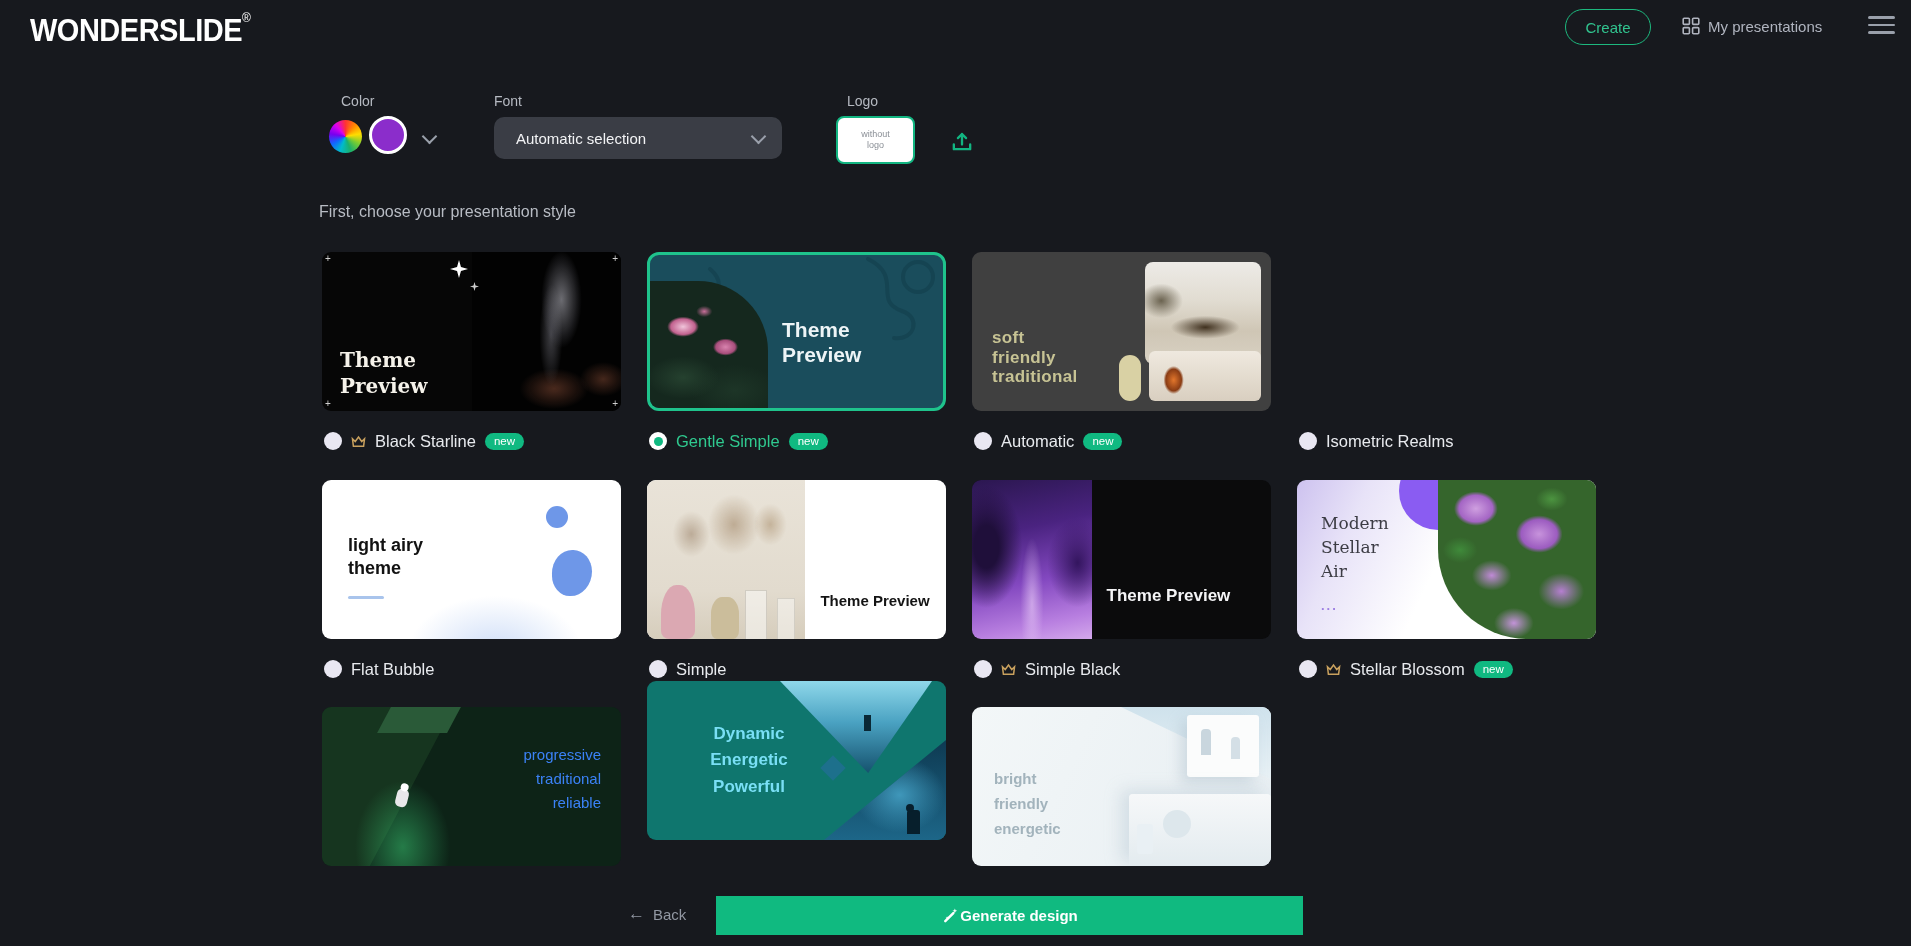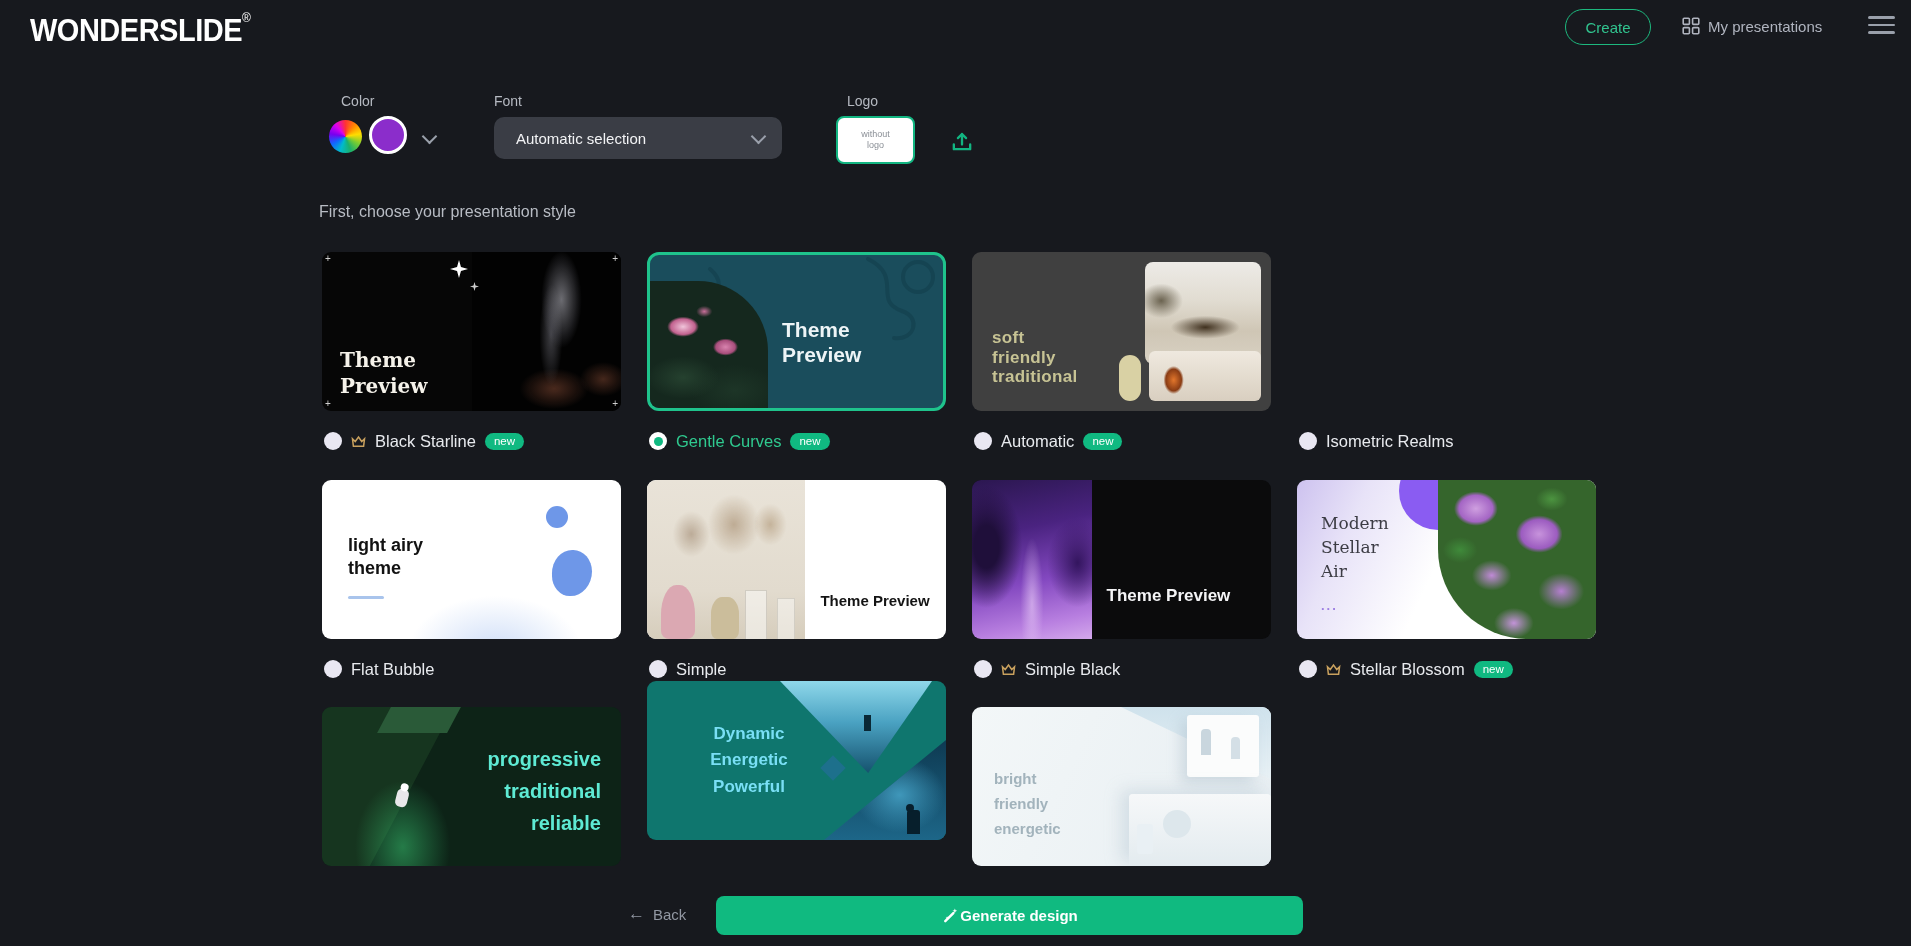--- a/index.html
+++ b/index.html
@@ -32,21 +32,21 @@
   .trow{position:absolute;display:flex;align-items:center;gap:9px;height:24px;}
   .radio{width:18px;height:18px;border-radius:50%;background:#e9e7f2;flex:0 0 auto;display:flex;align-items:center;justify-content:center;cursor:pointer;}
   .radio .dot{width:9px;height:9px;border-radius:50%;background:#10b981;}
   .tname{font-size:16.5px;color:#e8eaee;}
   .tname.sel{color:#2fc98f;}
   .badge{background:#10b981;color:#fff;font-size:11.5px;padding:2px 9px 3px;border-radius:10px;}
   .star4{clip-path:polygon(50% 0,61% 39%,100% 50%,61% 61%,50% 100%,39% 61%,0 50%,39% 39%);background:#fff;}
   .mark{color:#cfcfcf;font-size:10px;line-height:10px;}
   
   .backbtn{display:flex;align-items:center;gap:8px;color:#9298a3;font-size:15px;cursor:pointer;}
-  .genbtn{background:#10ba80;border:none;border-radius:8px;display:flex;align-items:center;justify-content:center;gap:0;
+  .genbtn{background:#10ba80;border:none;border-radius:0;display:flex;align-items:center;justify-content:center;gap:0;
      color:#fff;font-size:15px;font-weight:700;cursor:pointer;}
 </style>
 </head>
 <body>
 
 <div id="app">
 
   <div class="abs brand" style="left:30px;top:10px;"><span>WONDERSLIDE</span><sup>®</sup></div>
 
   <button class="abs create-btn" style="left:1565px;top:9px;width:86px;height:36px;">Create</button>
@@ -147,21 +147,21 @@
     <svg width="15" height="13" viewBox="0 0 16 14">
         <path d="M1.5 4 L4.5 7 L8 2.2 L11.5 7 L14.5 4 L13.5 12 H2.5 Z" fill="none" stroke="#c9a15e" stroke-width="1.6"></path>
       </svg>
     <span class="tname">Black Starline</span>
     <span class="badge">new</span>
   </div>
   <div class="trow" style="left:649px;top:429px;">
     <span class="radio" style="background:#fff;">
         <span class="dot"></span>
       </span>
-    <span class="tname sel">Gentle Curves</span>
+    <span class="tname sel">Gentle Simple</span>
     <span class="badge">new</span>
   </div>
   <div class="trow" style="left:974px;top:429px;">
     <span class="radio"></span>
     <span class="tname">Automatic</span>
     <span class="badge">new</span>
   </div>
   <div class="trow" style="left:1299px;top:429px;">
     <span class="radio"></span>
     <span class="tname">Isometric Realms</span>
@@ -243,21 +243,21 @@
     <span class="badge">new</span>
   </div>
 
   <div class="card" style="left:322px;top:707px;background:#0d2317;">
     <div class="abs" style="left:0;top:0;right:0;bottom:0;background:#16351f;clip-path:polygon(0 0,44% 0,16% 100%,0 100%);"></div>
     <div class="abs" style="left:62px;top:0;width:70px;height:26px;background:#2a5a38;transform:skewX(-28deg);"></div>
     <div class="abs" style="left:0;top:0;right:0;bottom:0;background:radial-gradient(72px 100px at 27% 88%, rgba(60,210,120,.5), transparent 66%);"></div>
     <div class="abs" style="left:74px;top:82px;width:12px;height:18px;border-radius:5px;background:#e8e8ea;transform:rotate(14deg);">
       <div class="abs" style="left:2px;top:-6px;width:8px;height:8px;border-radius:50%;background:#fff;"></div>
     </div>
-    <div class="abs" style="right:20px;top:36px;text-align:right;font-size:20px;font-weight:700;color:#5eead4;line-height:1.6;">
+    <div class="abs" style="right:20px;top:36px;text-align:right;font-size:15px;font-weight:400;color:#3b82f6;line-height:1.6;">
       <div>progressive</div>
         <div>traditional</div>
         <div>reliable</div>
     </div>
   </div>
 
   <div class="card" style="left:647px;top:681px;background:#0f766e;">
     <div class="abs" style="right:14px;top:0;width:152px;height:92px;clip-path:polygon(0 0,100% 0,58% 100%);background:linear-gradient(to bottom,#8fd8ea 0%,#4aa2c2 45%,#15526e 100%);">
       <div class="abs" style="left:84px;top:34px;width:7px;height:16px;background:#0a2835;"></div>
     </div>

